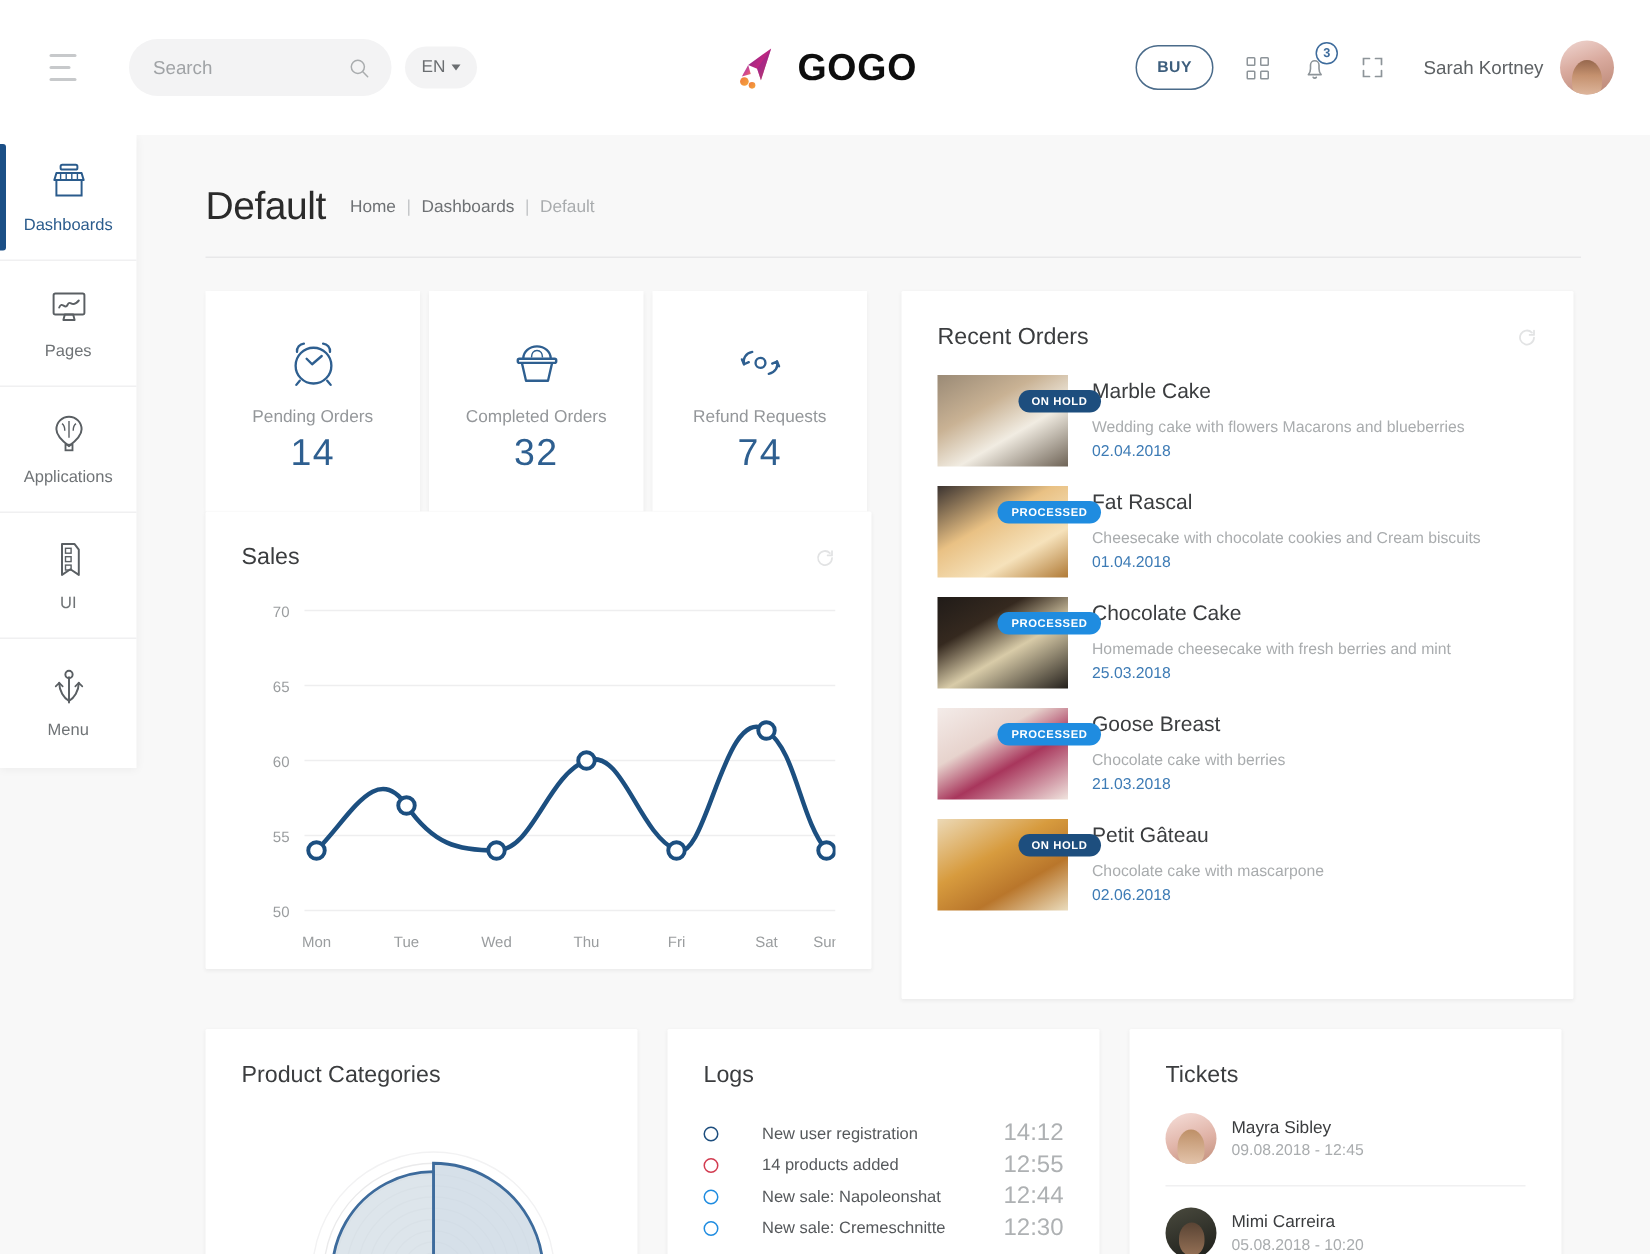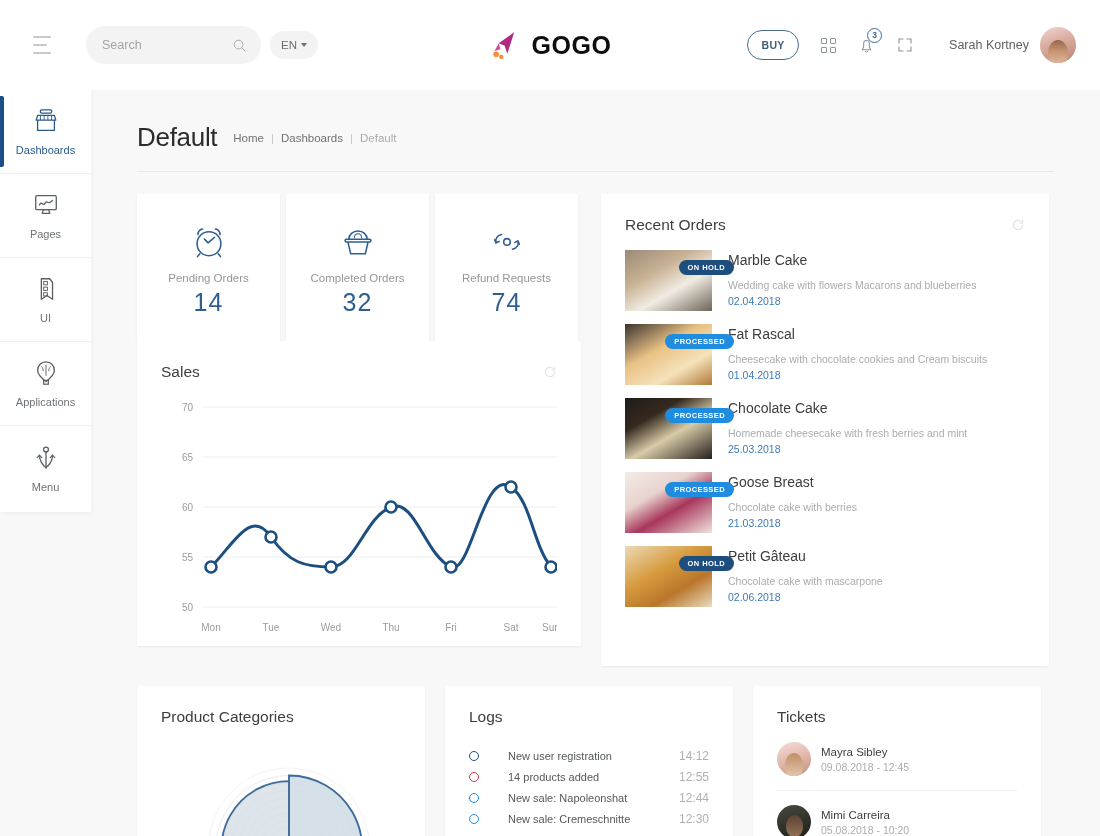--- a/index.html
+++ b/index.html
@@ -87,21 +87,21 @@
   .grid-icon { width: 15px; height: 15px; display: grid; grid-template-columns: 6px 6px; grid-template-rows: 6px 6px; gap: 3px; }
   .grid-icon span { border: 1.3px solid #8d9499; border-radius: 1px; }
   .badge {
     position: absolute; top: -8px; right: -7px;
     width: 15px; height: 15px; border-radius: 50%;
     background: #fff; border: 1.3px solid #3d6b9c;
     color: #3d6b9c; font-size: 8.5px;
     display: flex; align-items: center; justify-content: center;
     font-weight: bold;
   }
-  .user-name { margin-left: 36px; font-size: 12.5px; color: #5d6164; }
+  .user-name { margin-left: 26px; font-size: 12.5px; color: #5d6164; }
   .avatar-hdr {
     margin-left: 11px; width: 36px; height: 36px; border-radius: 50%;
     background: linear-gradient(160deg,#f0d7d2 0%,#d9aa9e 45%,#b98572 100%);
     overflow: hidden; position: relative; cursor: pointer;
   }
   .avatar-hdr::after {
     content:''; position:absolute; left:8px; top:13px; width:20px; height:26px;
     border-radius: 50% 50% 40% 40%;
     background: linear-gradient(180deg,#8a5b3e 0%, #c38f69 40%, #e9c6ad 100%);
     opacity:.85;
@@ -198,21 +198,21 @@
   .cat-card { width: 288px; height: 200px; padding: 22px 24px; }
   .logs-card { width: 288px; height: 200px; padding: 22px 24px; }
   .tickets-card { width: 288px; height: 200px; padding: 22px 24px; }
 
   .log-list { margin-top: 19px; }
   .log-row { display: flex; align-items: center; gap: 29px; height: 21px; font-size: 11px; }
   .log-dot { width: 10px; height: 10px; border-radius: 50%; border: 1.6px solid #1f8ce0; flex-shrink: 0; }
   .log-dot.navy { border-color: #1d4e7e; }
   .log-dot.red  { border-color: #d23b50; }
   .log-text { color: #55585b; flex: 1; }
-  .log-time { color: #aeb1b3; font-size: 12px; }
+  .log-time { color: #aeb1b3; font-size: 16px; }
 
   .ticket-row { display: flex; align-items: center; gap: 10px; padding: 14px 0; border-bottom: 1px solid #f0f0f1; }
   .ticket-row:first-child { padding-top: 16px; }
   .t-avatar { width: 34px; height: 34px; border-radius: 50%; overflow: hidden; position: relative; flex-shrink: 0; }
   .t-avatar.a1 { background: linear-gradient(160deg,#f6dfda 0%,#e0b3a7 55%,#c08e79 100%); }
   .t-avatar.a1::after { content:''; position:absolute; left:8px; top:11px; width:18px; height:24px;
     border-radius:50% 50% 40% 40%; background: linear-gradient(180deg,#b98a5e,#e8cbb2); opacity:.9; }
   .t-avatar.a2 { background: linear-gradient(160deg,#4a4a3e 0%,#2e2f28 60%,#1d1e19 100%); }
   .t-avatar.a2::after { content:''; position:absolute; left:9px; top:10px; width:17px; height:22px;
     border-radius:50% 50% 45% 45%; background: linear-gradient(180deg,#5b4434,#9a7458); opacity:.95; }
@@ -312,35 +312,35 @@
     <svg class="nav-icon" viewBox="0 0 32 30" fill="none">
       <rect x="5" y="5" width="22" height="15" rx="1.3" stroke="#5a5f63" stroke-width="1.4"></rect>
       <path d="M9 15c2-5 4 2 6-2s3 3 8-3" stroke="#5a5f63" stroke-width="1.4" stroke-linecap="round"></path>
       <path d="M12 24h8l-1-4h-6l-1 4z" stroke="#5a5f63" stroke-width="1.4" stroke-linejoin="round"></path>
     </svg>
     <span class="nav-label">Pages</span>
   </div>
 
   <div class="nav-item">
     <svg class="nav-icon" viewBox="0 0 32 30" fill="none">
+      <path d="M16 3c-5 0-9 4-9 9 0 5 5 9 9 12 4-3 9-7 9-12 0-5-4-9-9-9z" stroke="#5a5f63" stroke-width="1.4"></path>
+      <path d="M11 8c1.5 1 2 3 2 5M16 6v12M21 8c-1.5 1-2 3-2 5" stroke="#5a5f63" stroke-width="1"></path>
+      <rect x="13.5" y="23" width="5" height="4" stroke="#5a5f63" stroke-width="1.3"></rect>
+    </svg>
+    <span class="nav-label">Applications</span>
+  </div>
+
+  <div class="nav-item">
+    <svg class="nav-icon" viewBox="0 0 32 30" fill="none">
       <path d="M11 4h9l3 4v18l-6-4-6 4V4z" stroke="#5a5f63" stroke-width="1.4" stroke-linejoin="round"></path>
       <rect x="13.5" y="7" width="4" height="3.5" stroke="#5a5f63" stroke-width="1"></rect>
       <rect x="13.5" y="13" width="4" height="3.5" stroke="#5a5f63" stroke-width="1"></rect>
       <rect x="13.5" y="19" width="4" height="3.5" stroke="#5a5f63" stroke-width="1"></rect>
     </svg>
     <span class="nav-label">UI</span>
-  </div>
-
-  <div class="nav-item">
-    <svg class="nav-icon" viewBox="0 0 32 30" fill="none">
-      <path d="M16 3c-5 0-9 4-9 9 0 5 5 9 9 12 4-3 9-7 9-12 0-5-4-9-9-9z" stroke="#5a5f63" stroke-width="1.4"></path>
-      <path d="M11 8c1.5 1 2 3 2 5M16 6v12M21 8c-1.5 1-2 3-2 5" stroke="#5a5f63" stroke-width="1"></path>
-      <rect x="13.5" y="23" width="5" height="4" stroke="#5a5f63" stroke-width="1.3"></rect>
-    </svg>
-    <span class="nav-label">Applications</span>
   </div>
 
   <div class="nav-item">
     <svg class="nav-icon" viewBox="0 0 32 30" fill="none">
       <path d="M16 8v18" stroke="#5a5f63" stroke-width="1.4" stroke-linecap="round"></path>
       <circle cx="16" cy="6" r="2.6" stroke="#5a5f63" stroke-width="1.4"></circle>
       <path d="M9 12c0 6 3.5 11 7 13 3.5-2 7-7 7-13" stroke="#5a5f63" stroke-width="1.4" stroke-linecap="round"></path>
       <path d="M9 12l-2.5 2.5M9 12l2.5 2.5M23 12l2.5 2.5M23 12l-2.5 2.5" stroke="#5a5f63" stroke-width="1.2" stroke-linecap="round"></path>
     </svg>
     <span class="nav-label">Menu</span>

